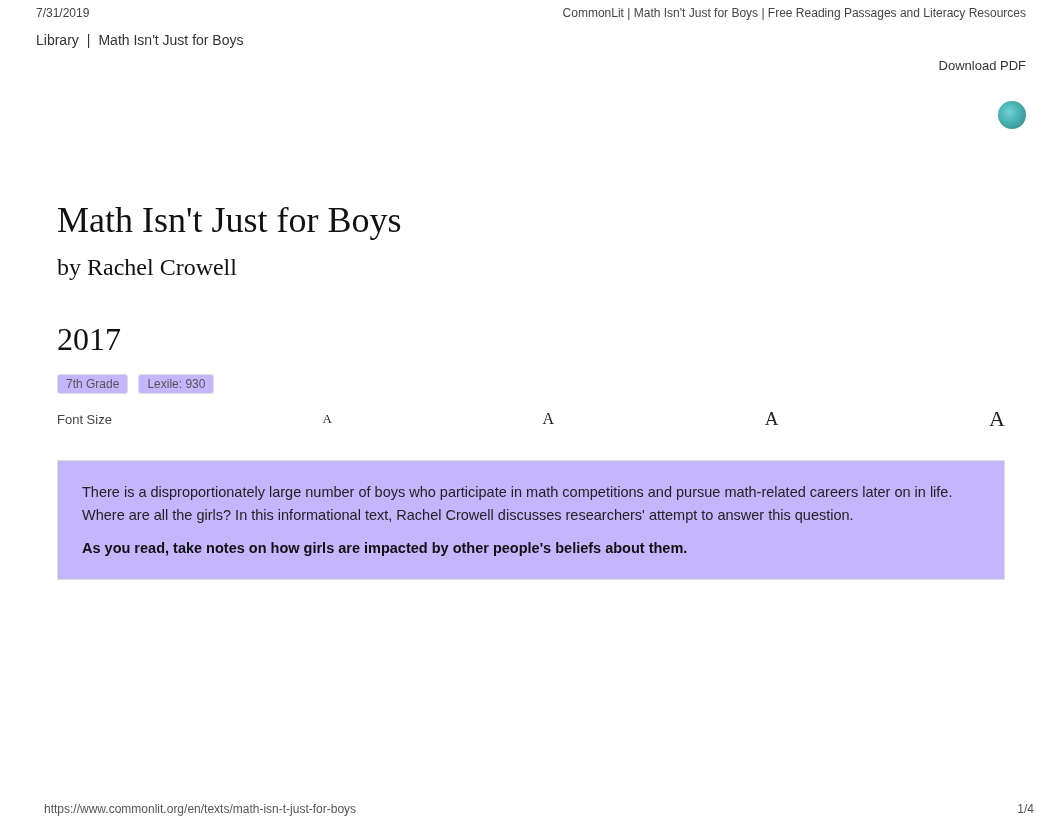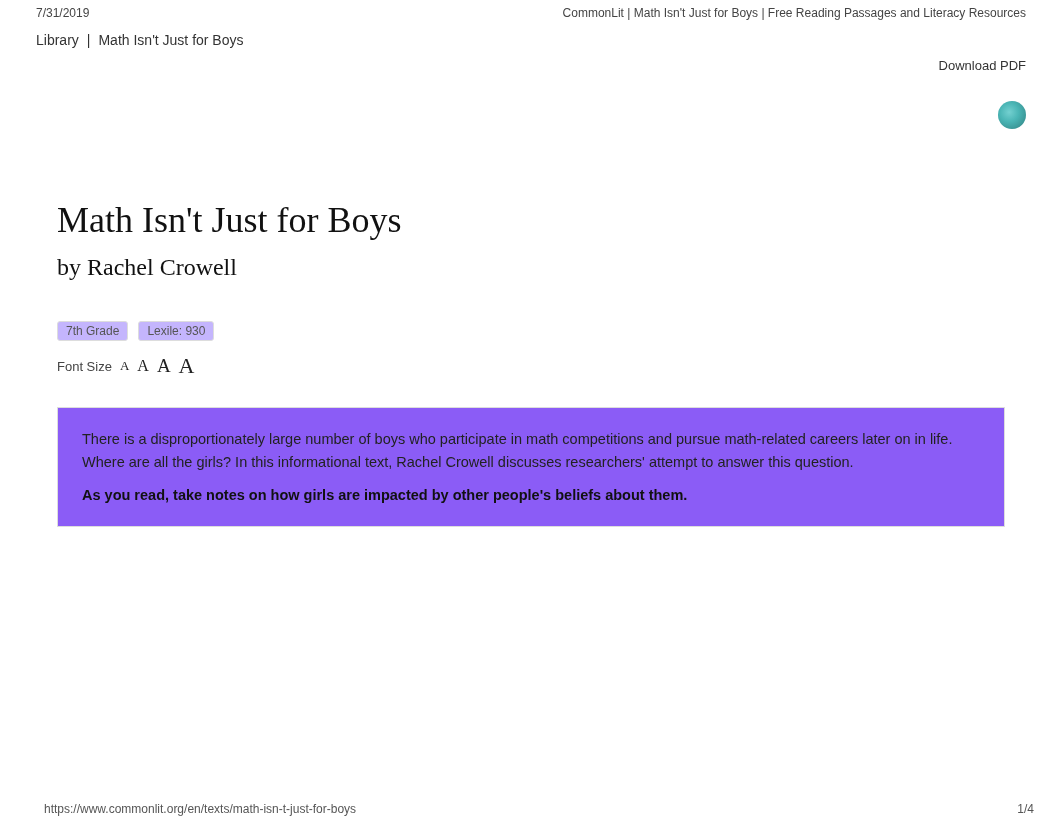--- a/index.html
+++ b/index.html
@@ -144,20 +144,21 @@
     }
 
     .font-size-row {
       display: flex;
       align-items: center;
       gap: 8px;
       margin-bottom: 28px;
       font-family: Arial, sans-serif;
       font-size: 13px;
       color: #444;
+      justify-content: space-between;
     }
 
     .font-size-label {
       font-size: 13px;
       color: #444;
     }
 
     .font-a-sm {
       font-size: 13px;
       cursor: pointer;
@@ -183,21 +184,21 @@
       font-size: 22px;
       cursor: pointer;
       color: #222;
       font-family: Georgia, serif;
     }
 
     .summary-box {
       border: 1px solid #ddd;
       padding: 20px 24px;
       margin-bottom: 20px;
-      background: #8b5cf6;
+      background: #c4b5fd;
     }
 
     .summary-text {
       font-family: Arial, sans-serif;
       font-size: 14.5px;
       color: #222;
       line-height: 1.6;
       margin-bottom: 10px;
     }
 
@@ -251,20 +252,21 @@
   <button class="download-pdf-btn">Download PDF</button>
   <span class="loading-spinner"></span>
 </div>
 
 <div class="main-content">
 
   <h1 class="article-title">Math Isn't Just for Boys</h1>
 
   <p class="article-author">by Rachel Crowell</p>
 
+  <p class="article-year">2017</p>
 
   <div class="meta-badges">
     <span class="badge">7th Grade</span>
     <span class="badge">Lexile: 930</span>
   </div>
 
   <div class="font-size-row">
     <span class="font-size-label">Font Size</span>
     <span class="font-a-sm">A</span>
     <span class="font-a-md">A</span>

